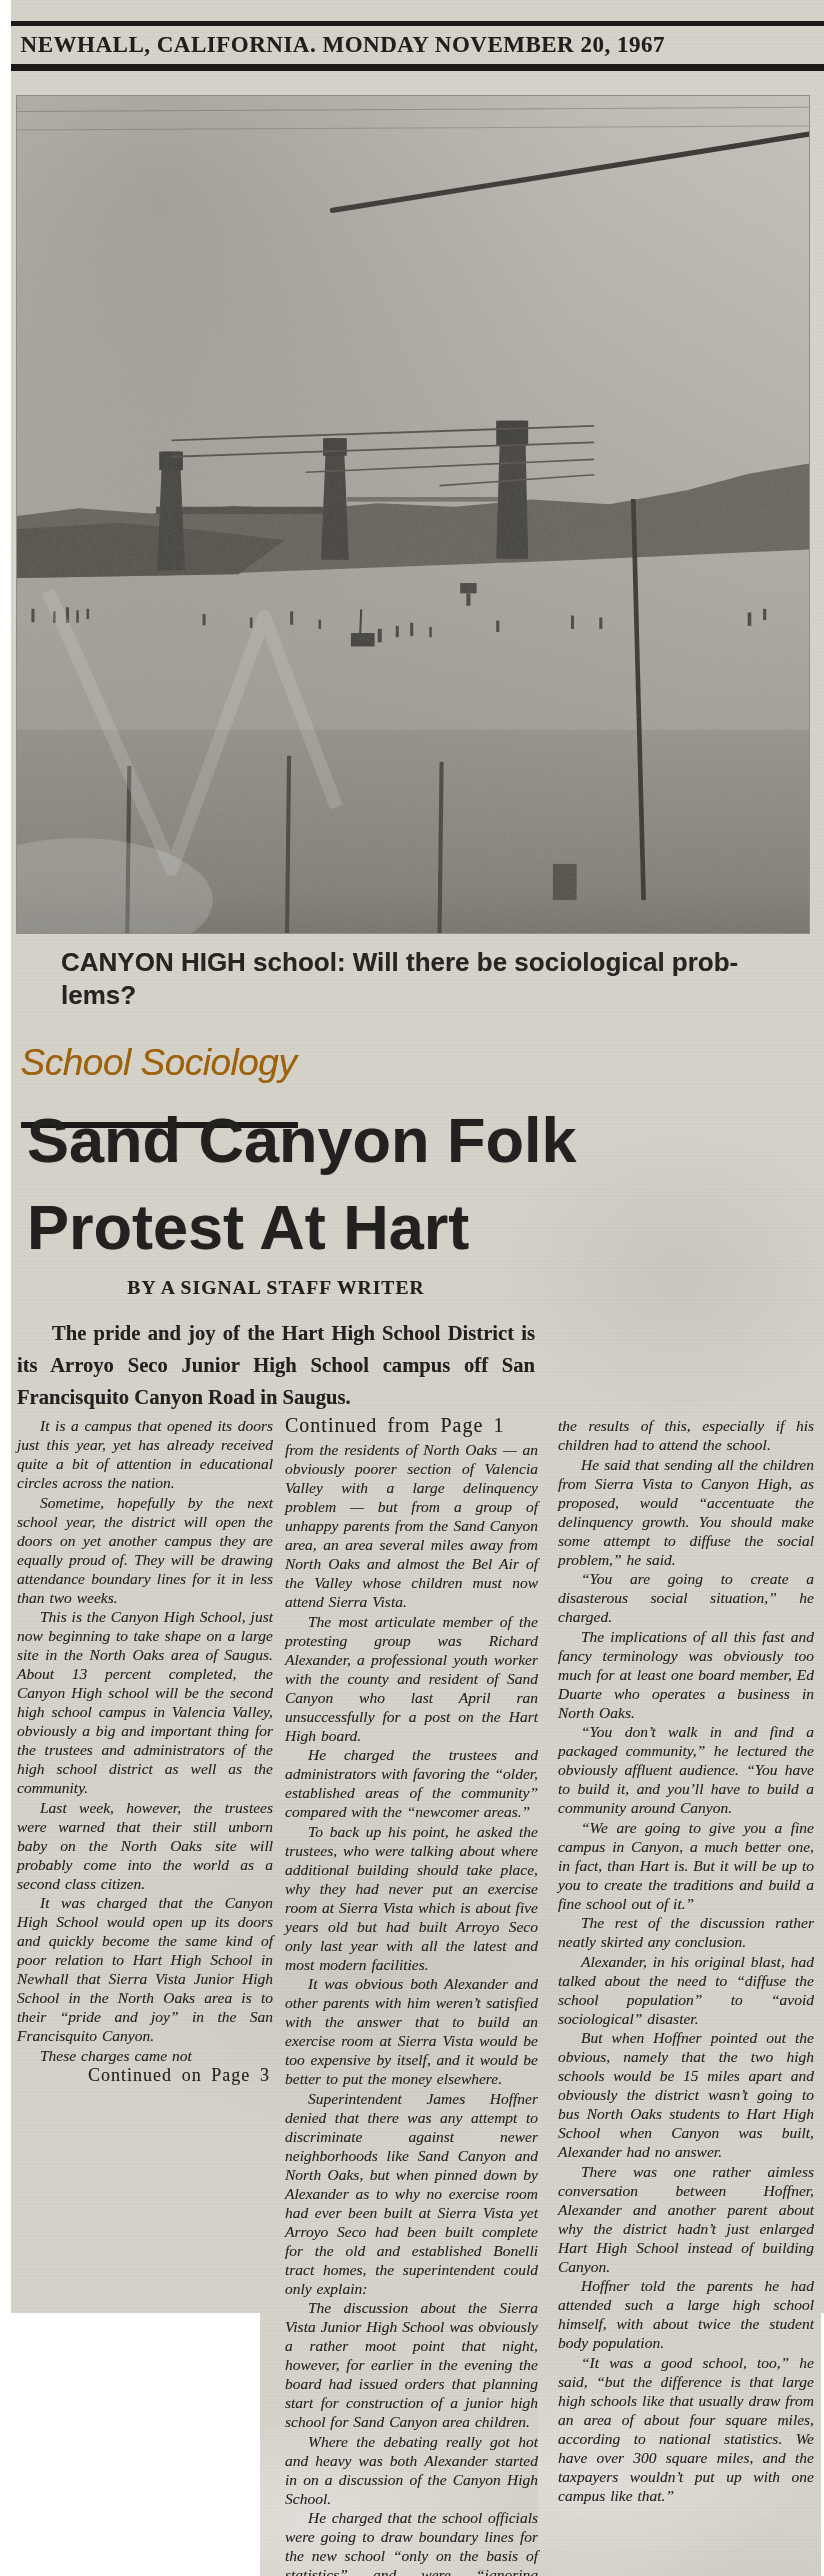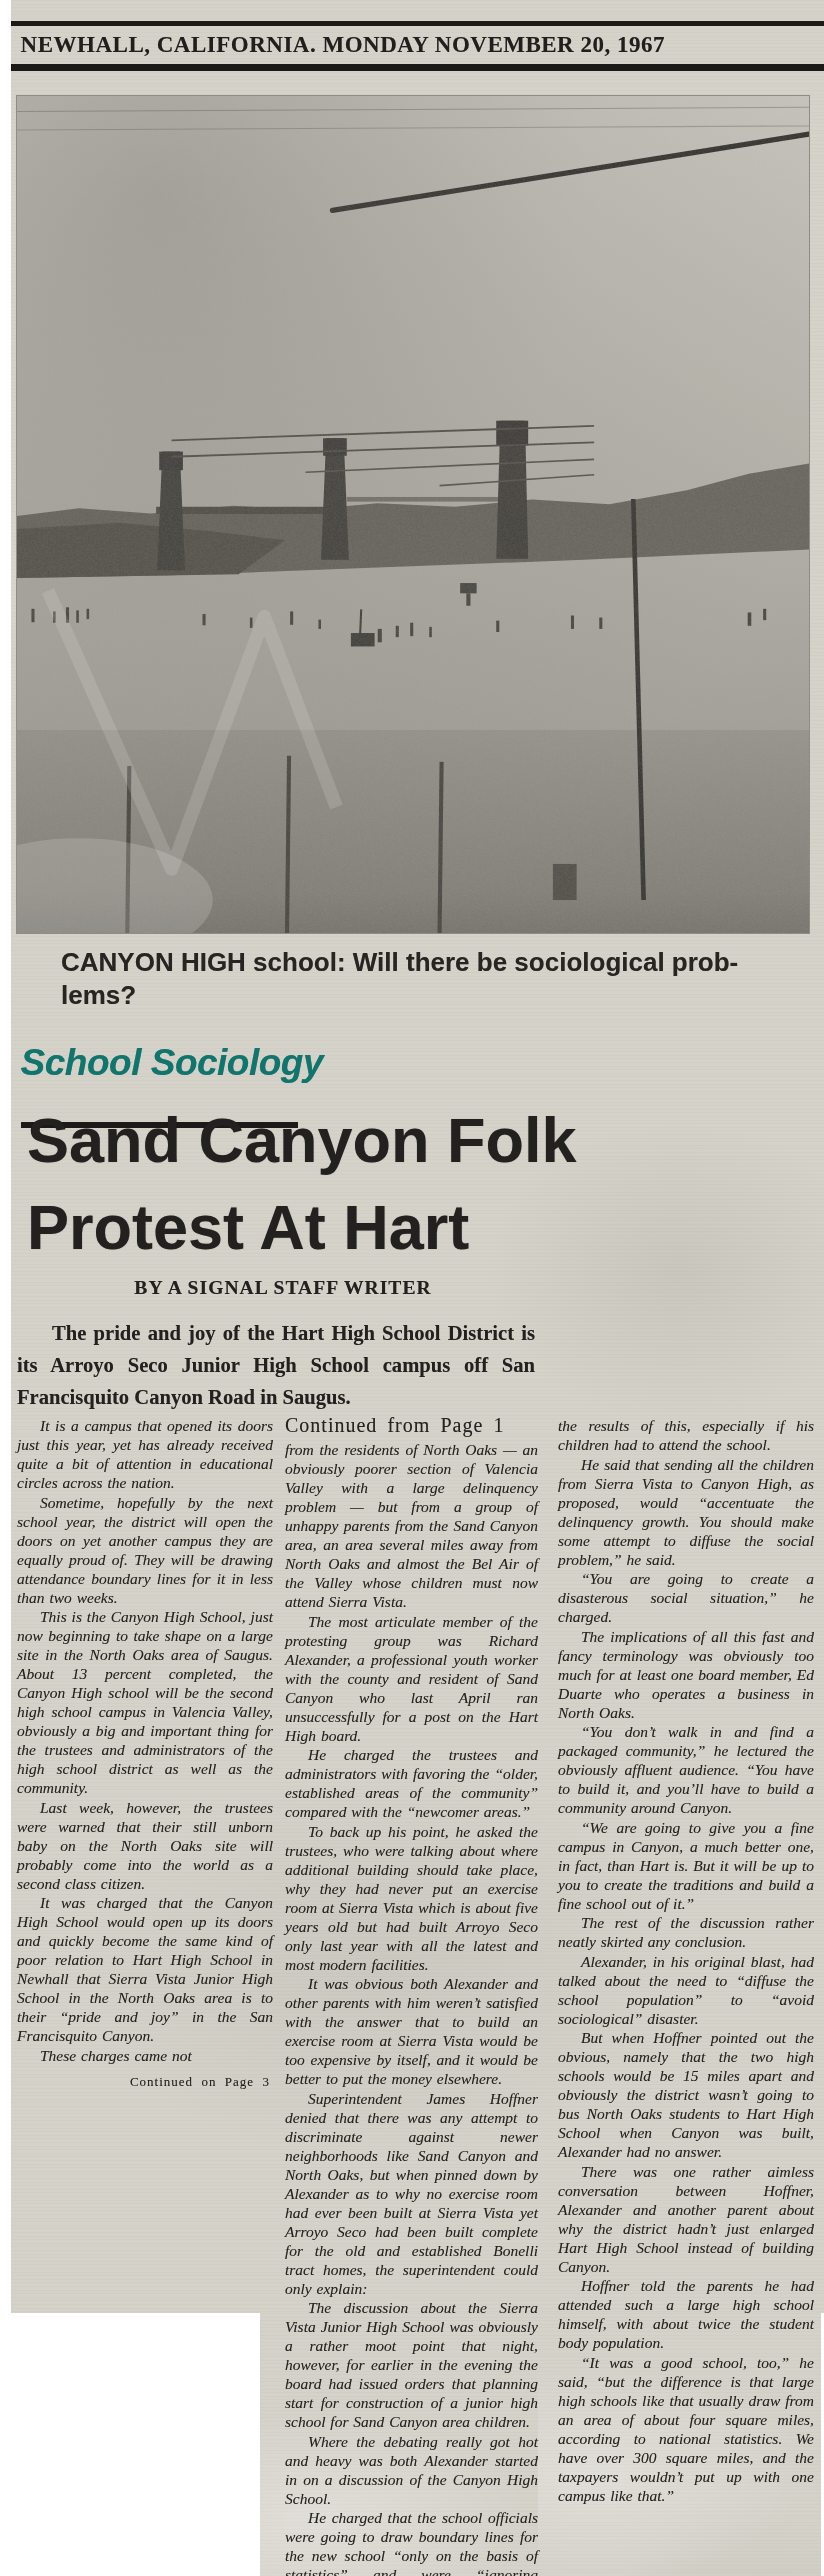--- a/index.html
+++ b/index.html
@@ -34,34 +34,34 @@
   .photo-frame svg{display:block;width:100%;height:100%;}
   .caption{
     position:absolute;left:61px;top:946px;width:742px;
     font-family:"Liberation Sans","DejaVu Sans",sans-serif;
     font-weight:bold;font-size:26px;line-height:33px;color:#262522;
     text-shadow:0 0 0.5px rgba(0,0,0,0.3);
   }
   .kicker{
     position:absolute;left:20.6px;top:1042px;
     font-family:"Liberation Sans","DejaVu Sans",sans-serif;
-    font-weight:bold;font-style:italic;font-size:37px;color:#0f766e;
+    font-weight:normal;font-style:italic;font-size:37px;color:#a16207;
     letter-spacing:-0.5px;text-shadow:0 0 0.5px rgba(0,0,0,0.3);
   }
   .kicker-rule{left:20.6px;top:1122px;width:277px;height:5.7px;}
   .headline{
     position:absolute;left:27px;
     font-family:"Liberation Sans","DejaVu Sans",sans-serif;
     font-weight:bold;font-size:63px;line-height:64px;color:#22211f;
     letter-spacing:0;white-space:nowrap;text-shadow:0 0 1px rgba(0,0,0,0.25);
   }
   .headline-1{top:1108px;}
   .headline-2{top:1195px;}
   .byline{
-    position:absolute;left:24px;top:1277px;width:518px;text-align:center;
+    position:absolute;left:17px;top:1277px;width:518px;text-align:center;
     font-weight:bold;font-size:19.6px;letter-spacing:1px;color:#22211f;
     text-shadow:0 0 0.5px rgba(0,0,0,0.35);
   }
   .intro{
     position:absolute;left:17px;top:1317px;width:518px;
     font-weight:bold;font-size:20.6px;line-height:32px;text-align:justify;
     text-indent:35px;color:#22211f;text-shadow:0 0 0.5px rgba(0,0,0,0.3);
   }
   .bodycol{
     position:absolute;top:1416px;
@@ -73,22 +73,22 @@
   .col-left{left:17px;width:256px;}
   .col-middle{left:285px;width:253px;}
   .col-right{left:558px;width:256px;}
   .col-middle .list p:first-child{text-indent:0;}
   .col-right .list p:first-child{text-indent:0;}
   .continued-label{
     font-size:20px;letter-spacing:1px;word-spacing:4.1px;text-indent:0;
     margin-bottom:5.2px;white-space:nowrap;
   }
   .continued-on{
-    text-align:right;padding-right:3.1px;font-size:13px;letter-spacing:1px;
-    word-spacing:4.1px;margin-top:7px;white-space:nowrap;
+    text-align:right;padding-right:3.1px;font-size:18px;letter-spacing:1px;
+    word-spacing:4.1px;margin-top:1px;white-space:nowrap;
   }
 </style>
 </head>
 <body>
 
 <div class="paper paper-main"></div>
 <div class="paper strip-mid"></div>
 <div class="paper strip-right"></div>
 
 <div class="rule rule-top"></div>

